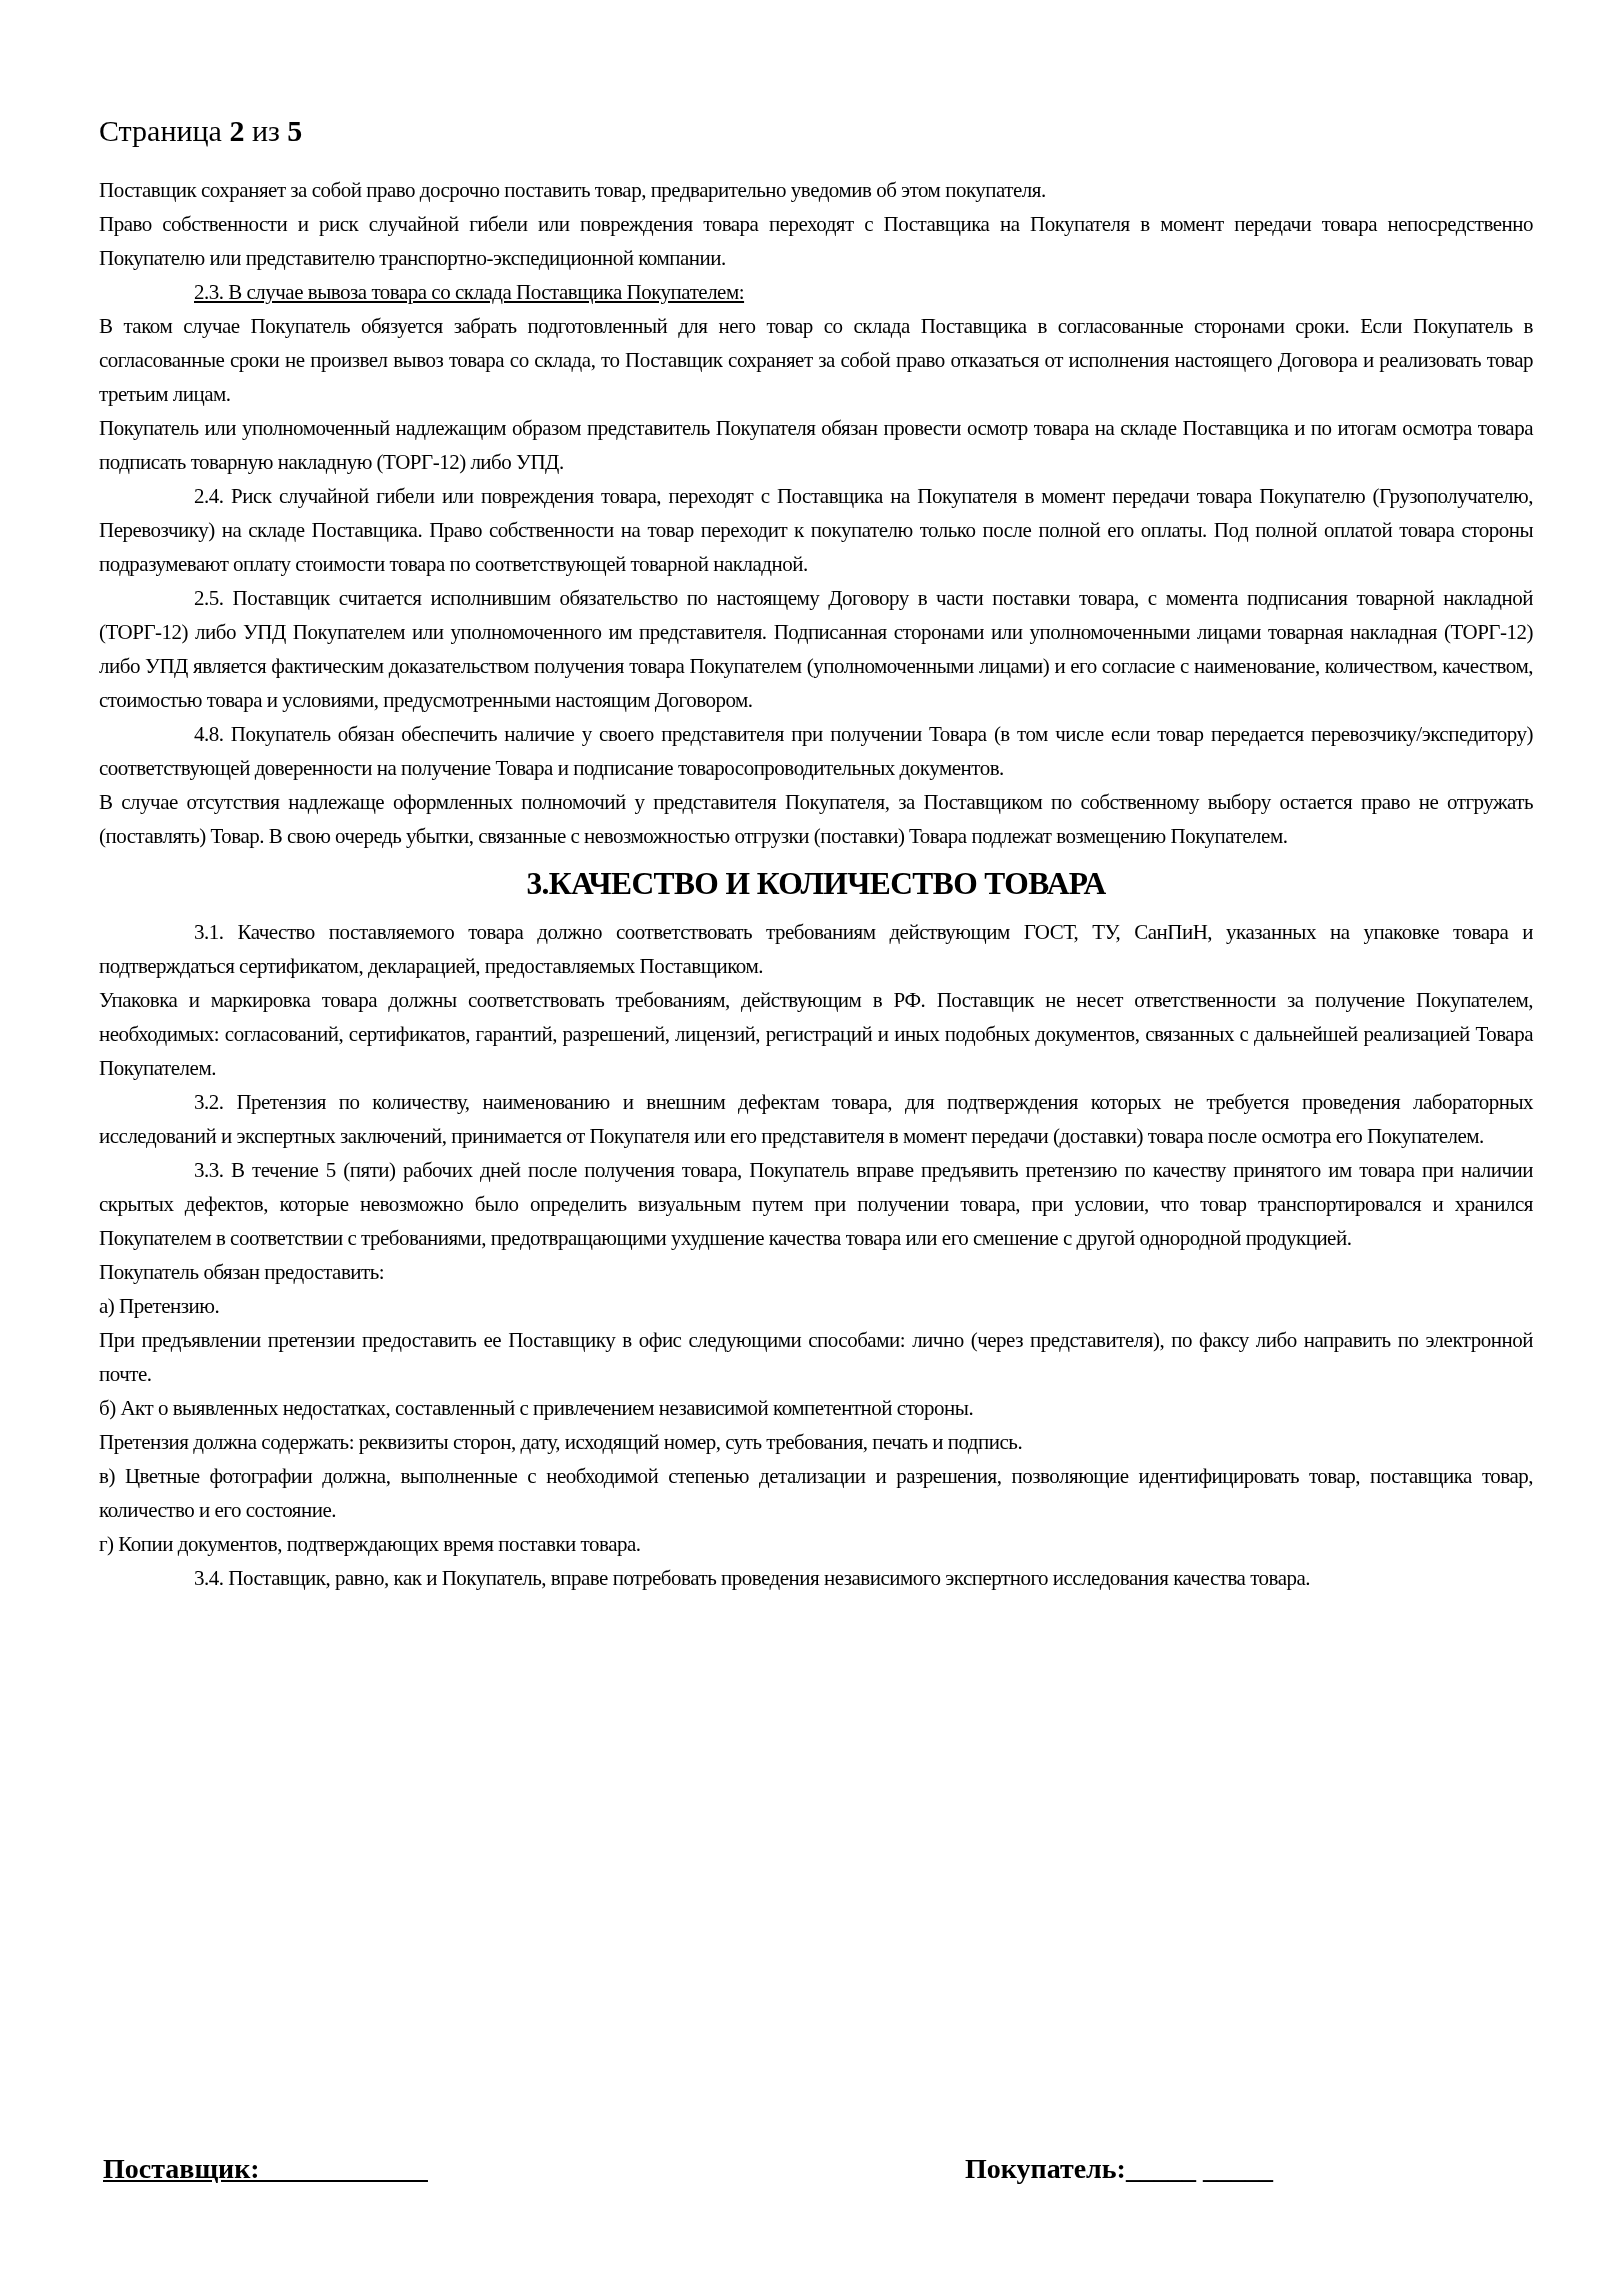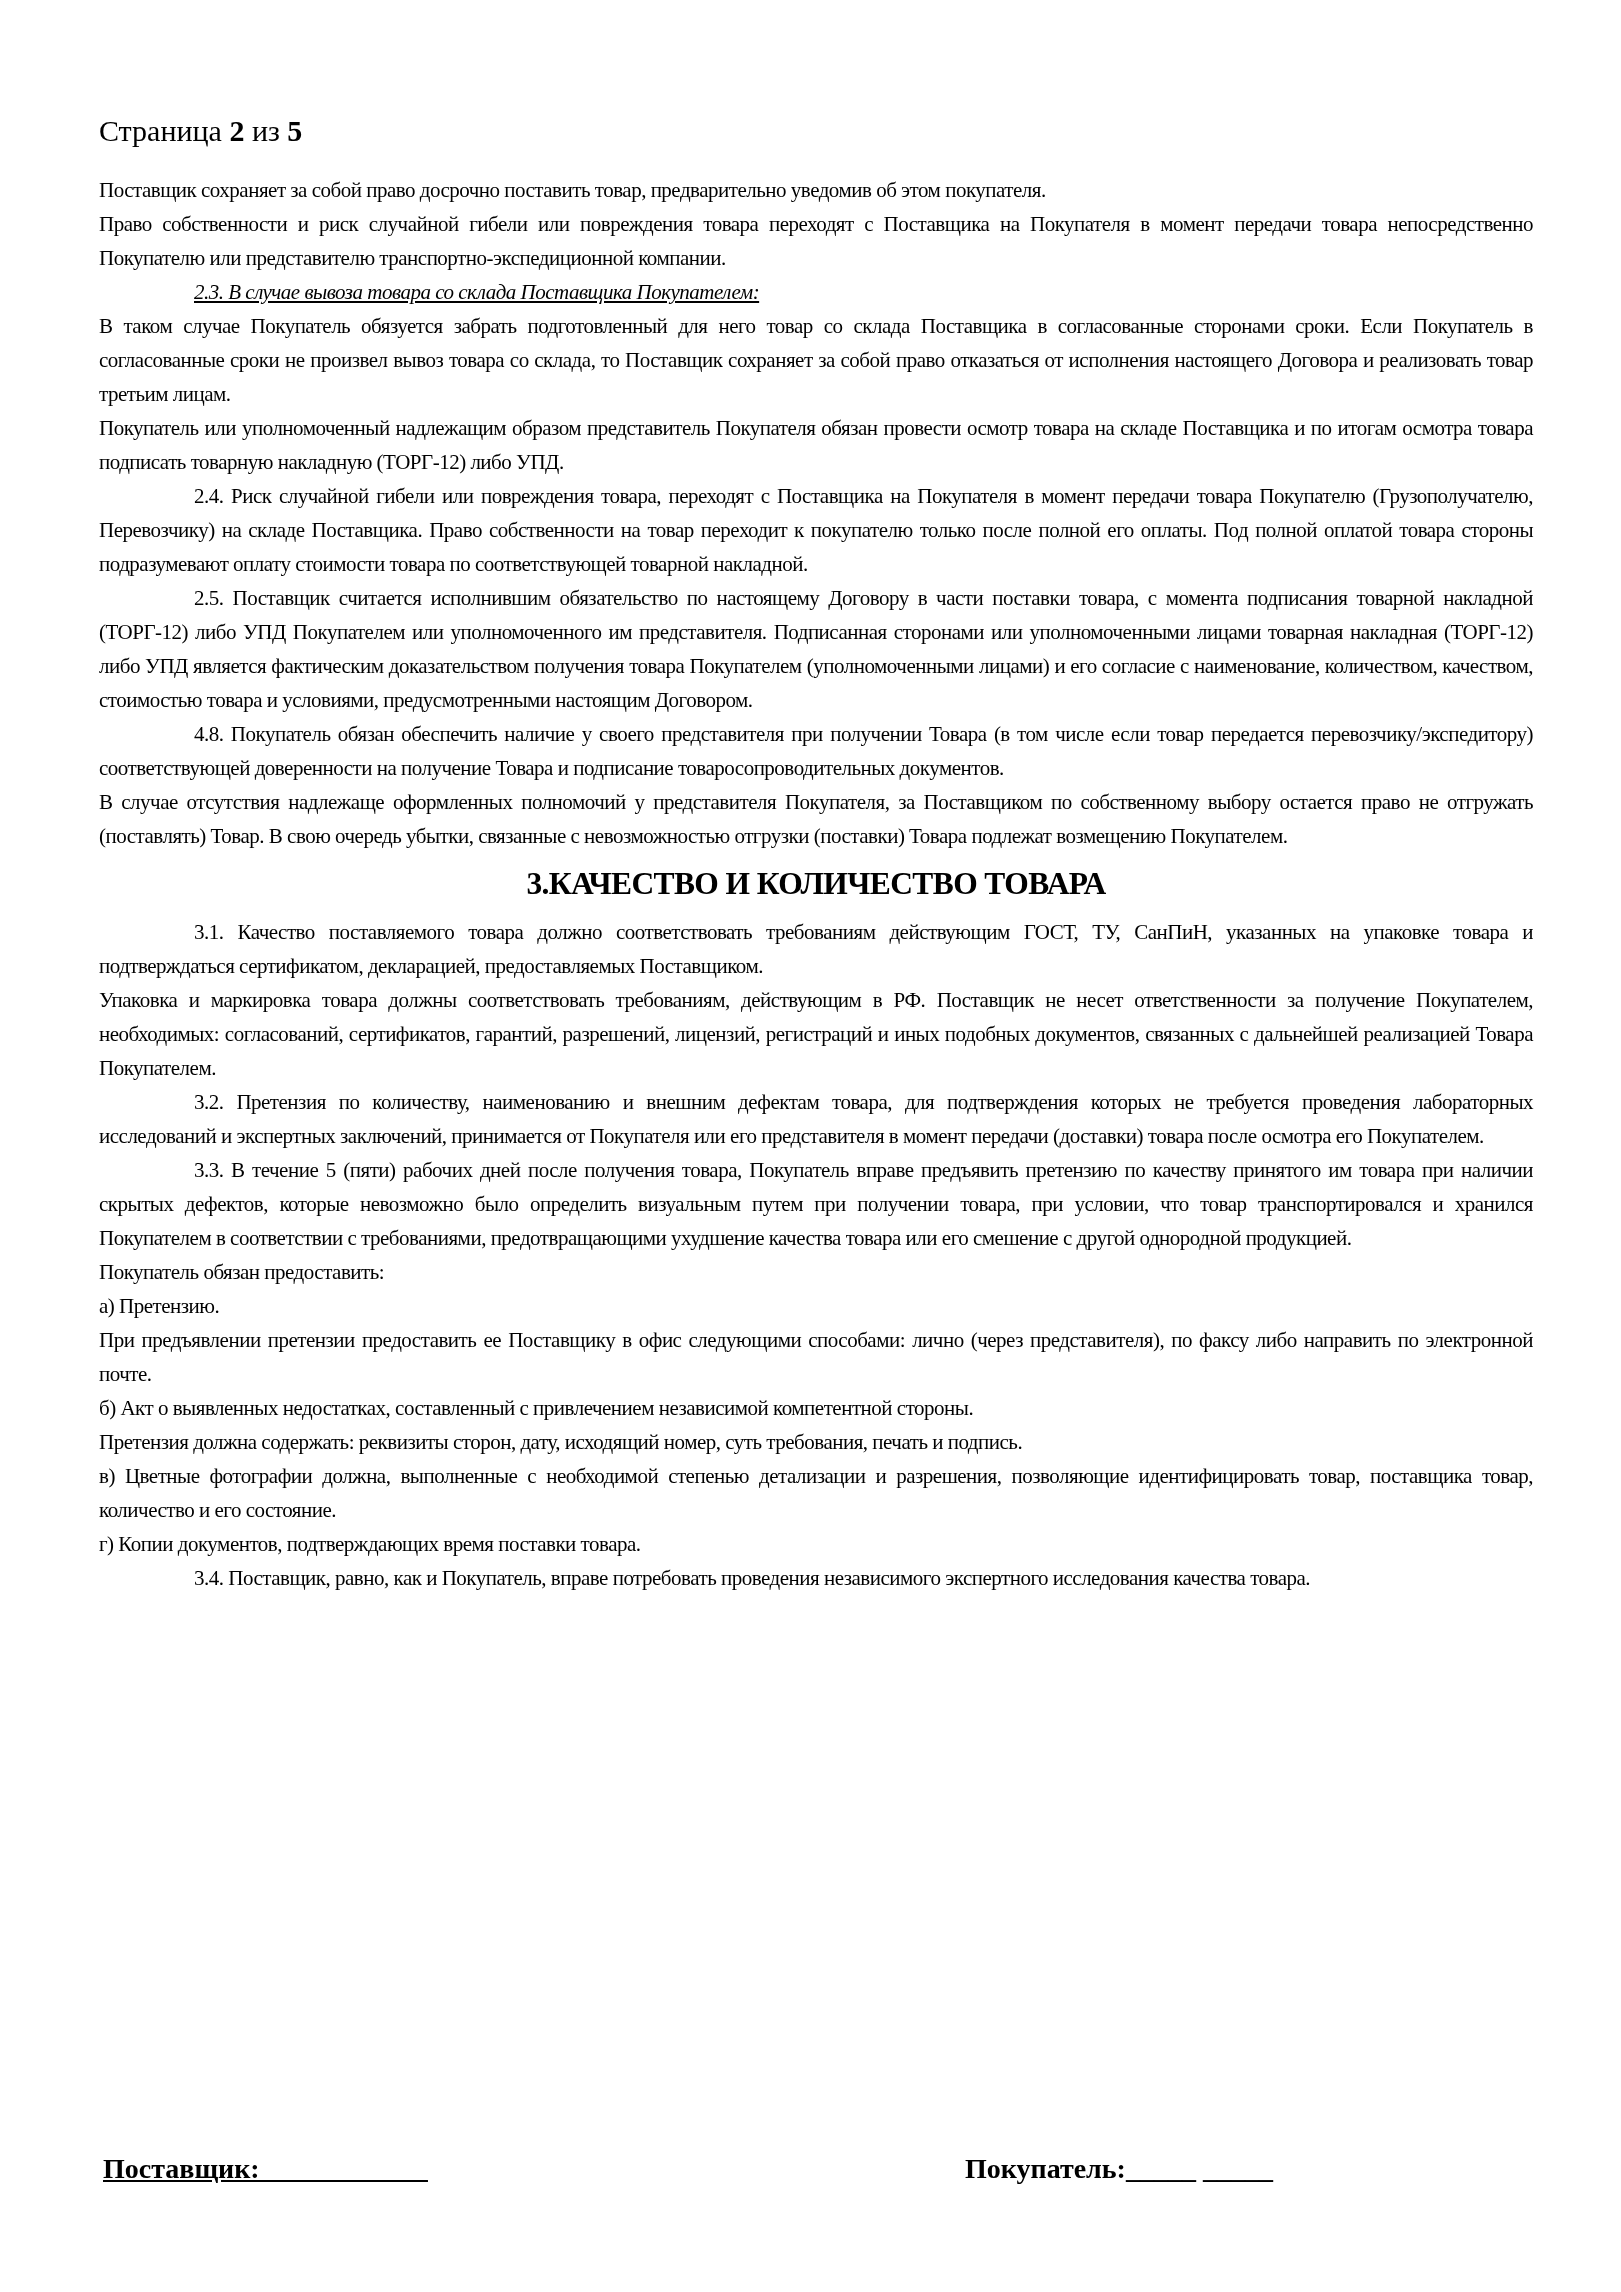--- a/index.html
+++ b/index.html
@@ -32,21 +32,21 @@
       font-size: 21px;
       line-height: 34px;
       letter-spacing: -0.5px;
     }
     .p {
       margin: 0;
       text-align: justify;
       text-align-last: left;
     }
     .indent { text-indent: 95px; }
-    .underline { text-decoration: underline; font-style: italic; }
+    .underline { text-decoration: underline; }
     .section-title {
       margin: 14px;
       text-align: center;
       font-weight: bold;
       letter-spacing: -0.6px;
     }
     .signatures {
       position: absolute;
       top: 2152px;
       left: 99px;

